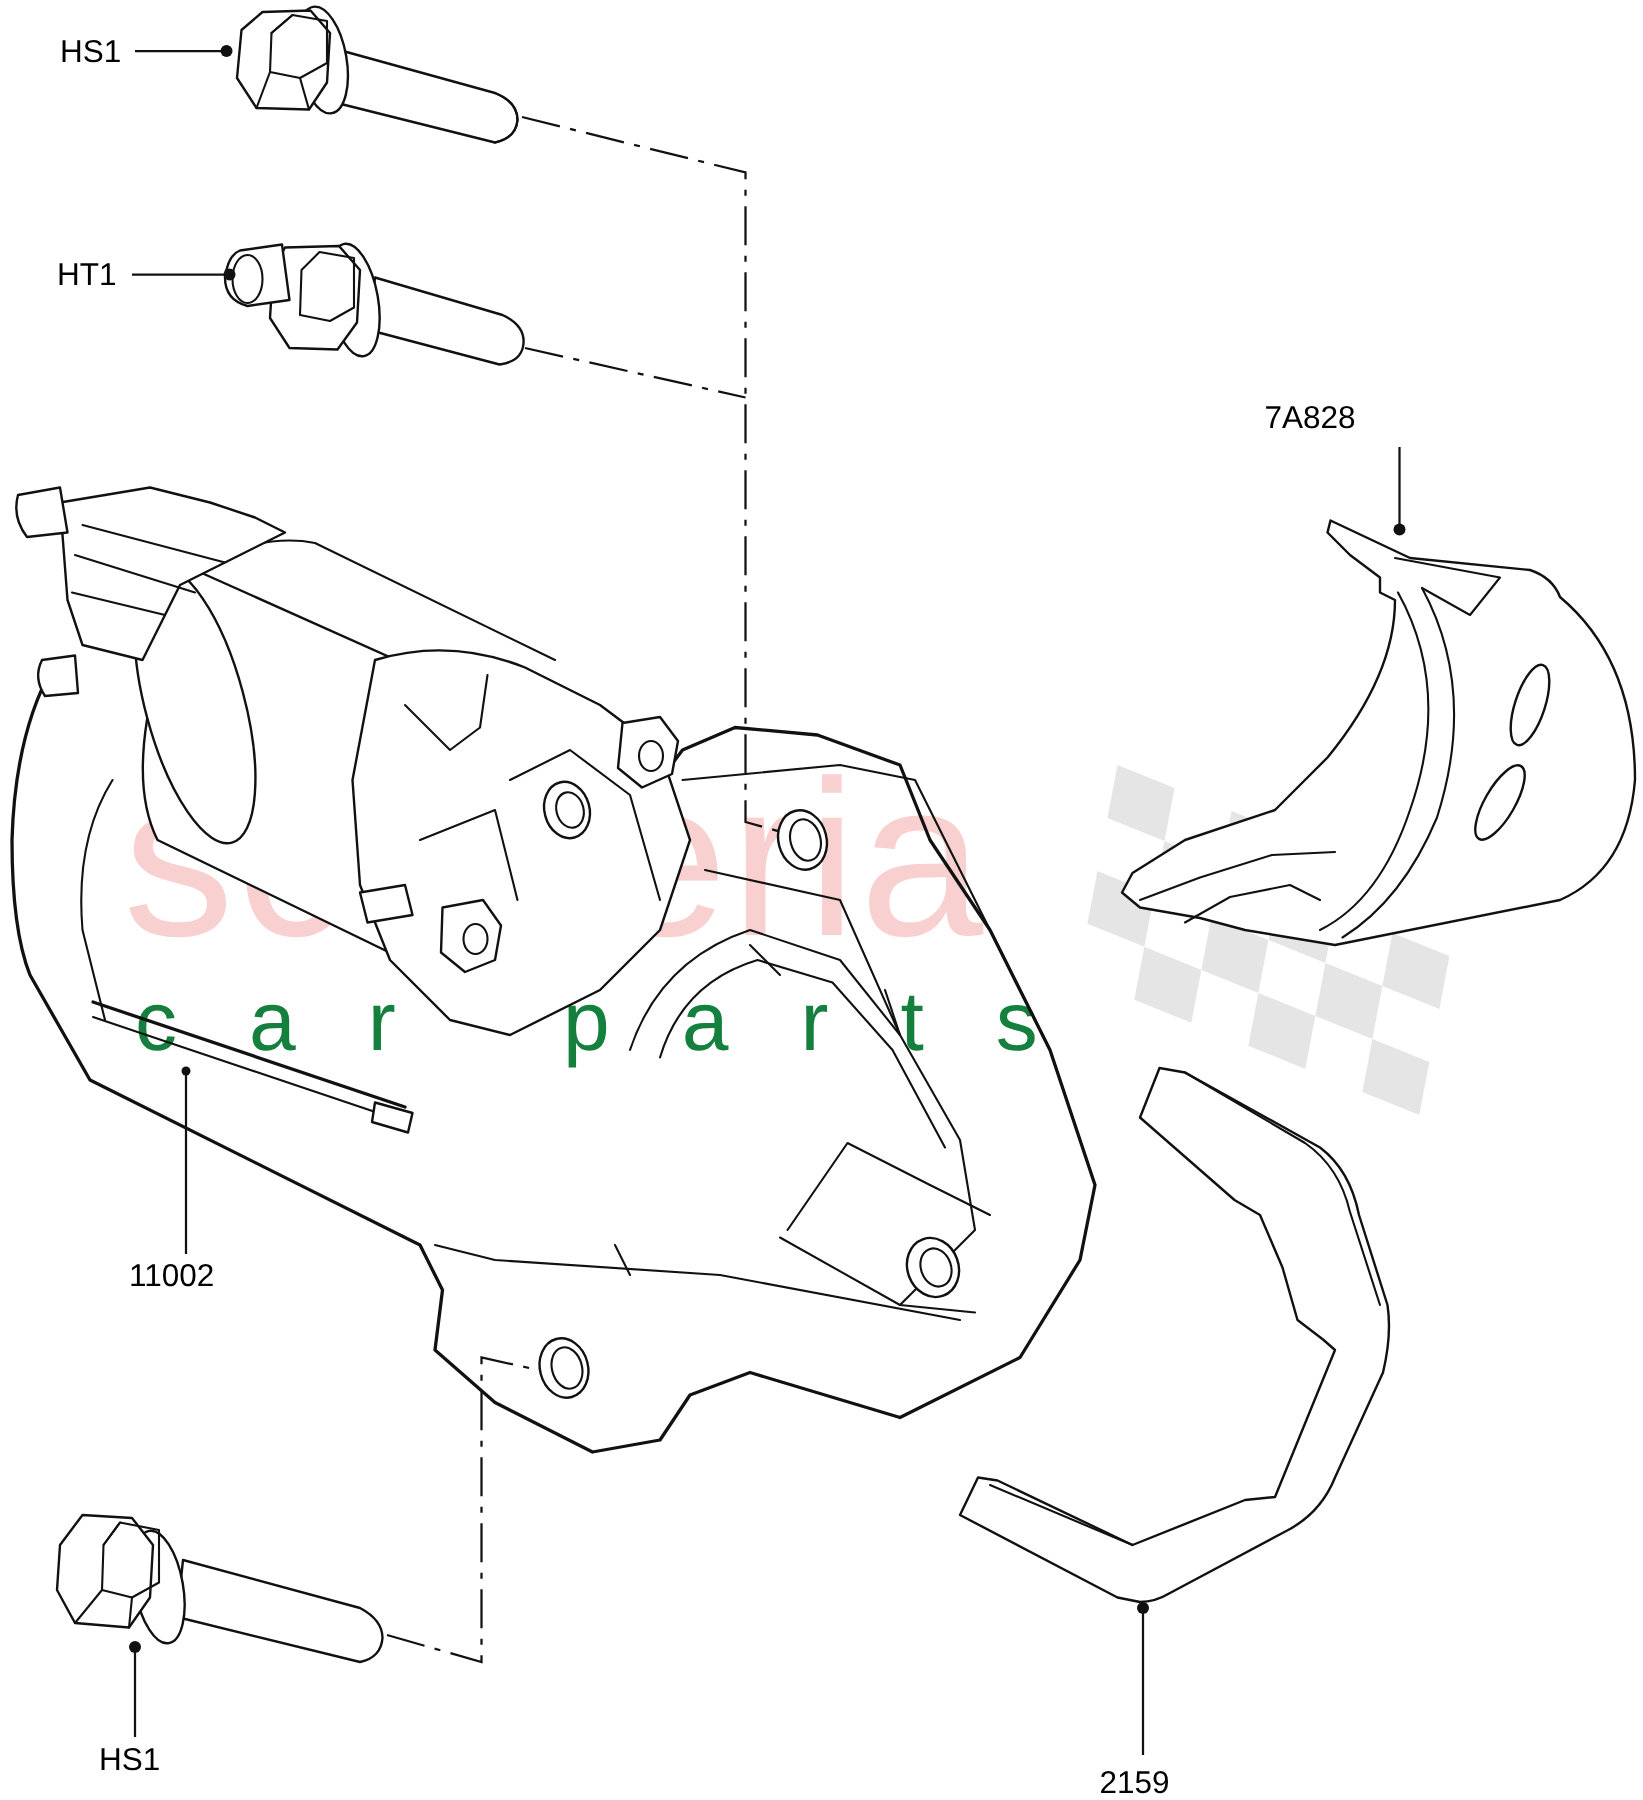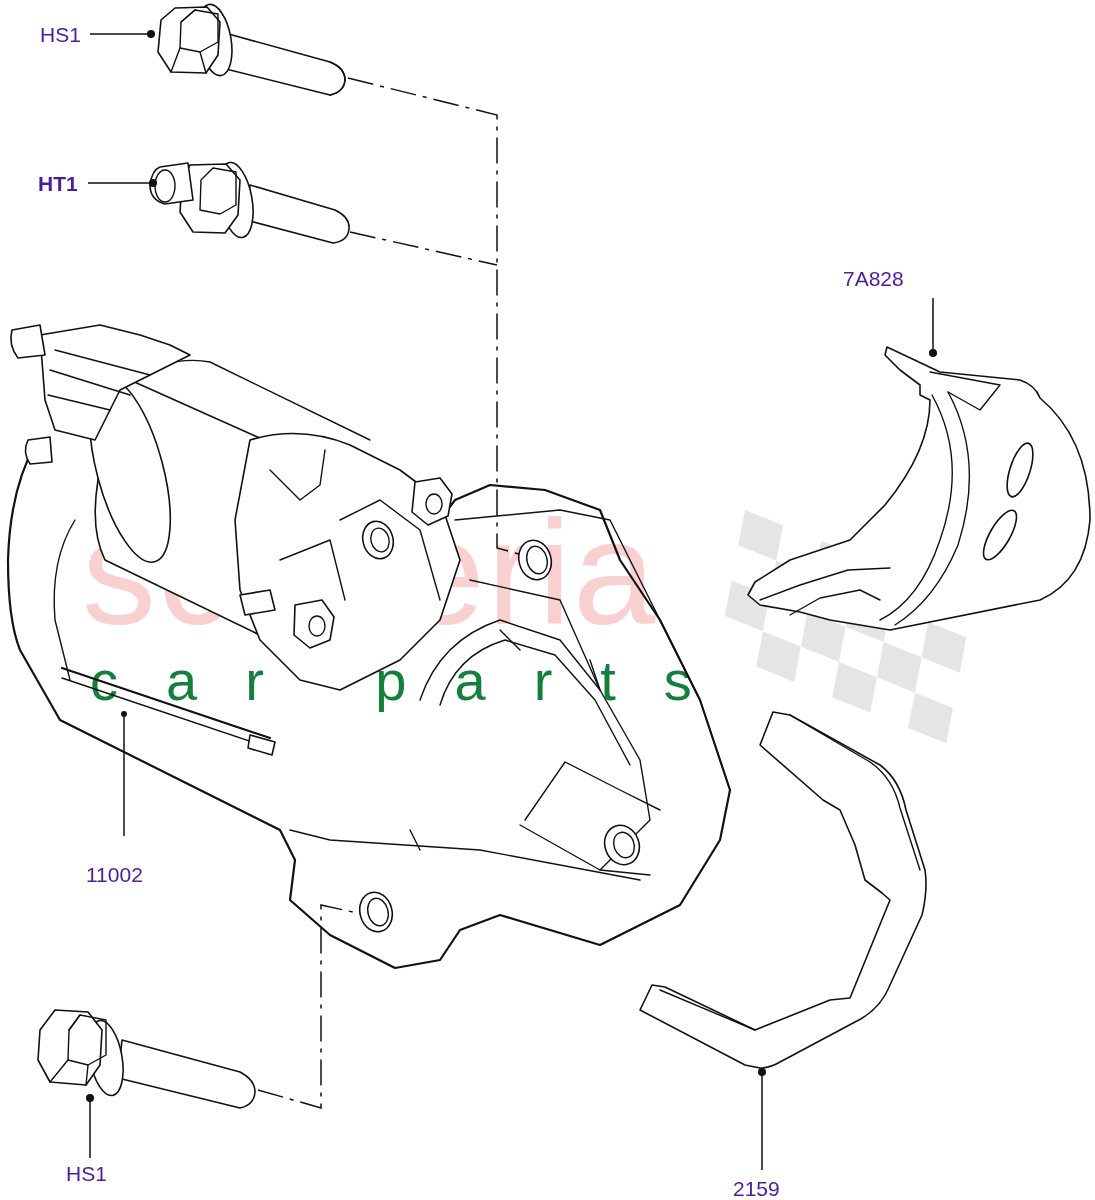--- a/index.html
+++ b/index.html
@@ -1,19 +1,19 @@
 <!DOCTYPE html>
 <html><head>
 <meta charset="utf-8">
 <style>
   html, body { margin: 0; padding: 0; background: #ffffff; }
   body { width: 1095px; height: 1200px; position: relative; overflow: hidden;
          font-family: "Liberation Sans", sans-serif; }
   #diagram { position: absolute; left: 0; top: 0; width: 1095px; height: 1200px; }
-  .callout { position: absolute; color: #4c1d95; font-size: 21px; line-height: 1;
+  .callout { position: absolute; color: #000000; font-size: 21px; line-height: 1;
              font-family: "Liberation Sans", sans-serif; white-space: nowrap; }
   .wm-text { position: absolute; font-family: "Liberation Sans", sans-serif; color: #f8d0d0;
              white-space: nowrap; pointer-events: none; }
   .wm-main { left: 82px; top: 488px; font-size: 148px; letter-spacing: 2px; }
   .wm-sub  { left: 90px; top: 648px; font-size: 56px; color: #15803d; letter-spacing: 48px; }
   .ln { fill: none; stroke: #111; stroke-width: 1.4; stroke-linejoin: round; stroke-linecap: round; }
   .lnb { fill: none; stroke: #111; stroke-width: 2.2; stroke-linejoin: round; stroke-linecap: round; }
   .fillw { fill: #fff; stroke: #111; stroke-width: 1.6; stroke-linejoin: round; }
   .dash { fill: none; stroke: #111; stroke-width: 1.5; stroke-dasharray: 26 7 4 7; }
   .leader { stroke: #111; stroke-width: 1.5; }
@@ -151,17 +151,17 @@
     <line class="leader" x1="124" y1="714" x2="124" y2="836"></line>
       <circle cx="124" cy="714" r="3" fill="#111"></circle>
     <line class="leader" x1="90" y1="1098" x2="90" y2="1158"></line>
       <circle cx="90" cy="1098" r="4" fill="#111"></circle>
     <line class="leader" x1="762" y1="1072" x2="762" y2="1170"></line>
       <circle cx="762" cy="1072" r="4" fill="#111"></circle>
   </g>
 </svg>
 
 <div class="callout" style="left:40px; top:24px;">HS1</div>
-<div class="callout" style="left:38px; top:173px;font-weight:bold;">HT1</div>
+<div class="callout" style="left:38px; top:173px;">HT1</div>
 <div class="callout" style="left:843px; top:268px;">7A828</div>
-<div class="callout" style="left:86px; top:840px;margin-top:24px;">11002</div>
+<div class="callout" style="left:86px; top:840px;">11002</div>
 <div class="callout" style="left:66px; top:1163px;">HS1</div>
 <div class="callout" style="left:733px; top:1178px;">2159</div>
 
 </body></html>

